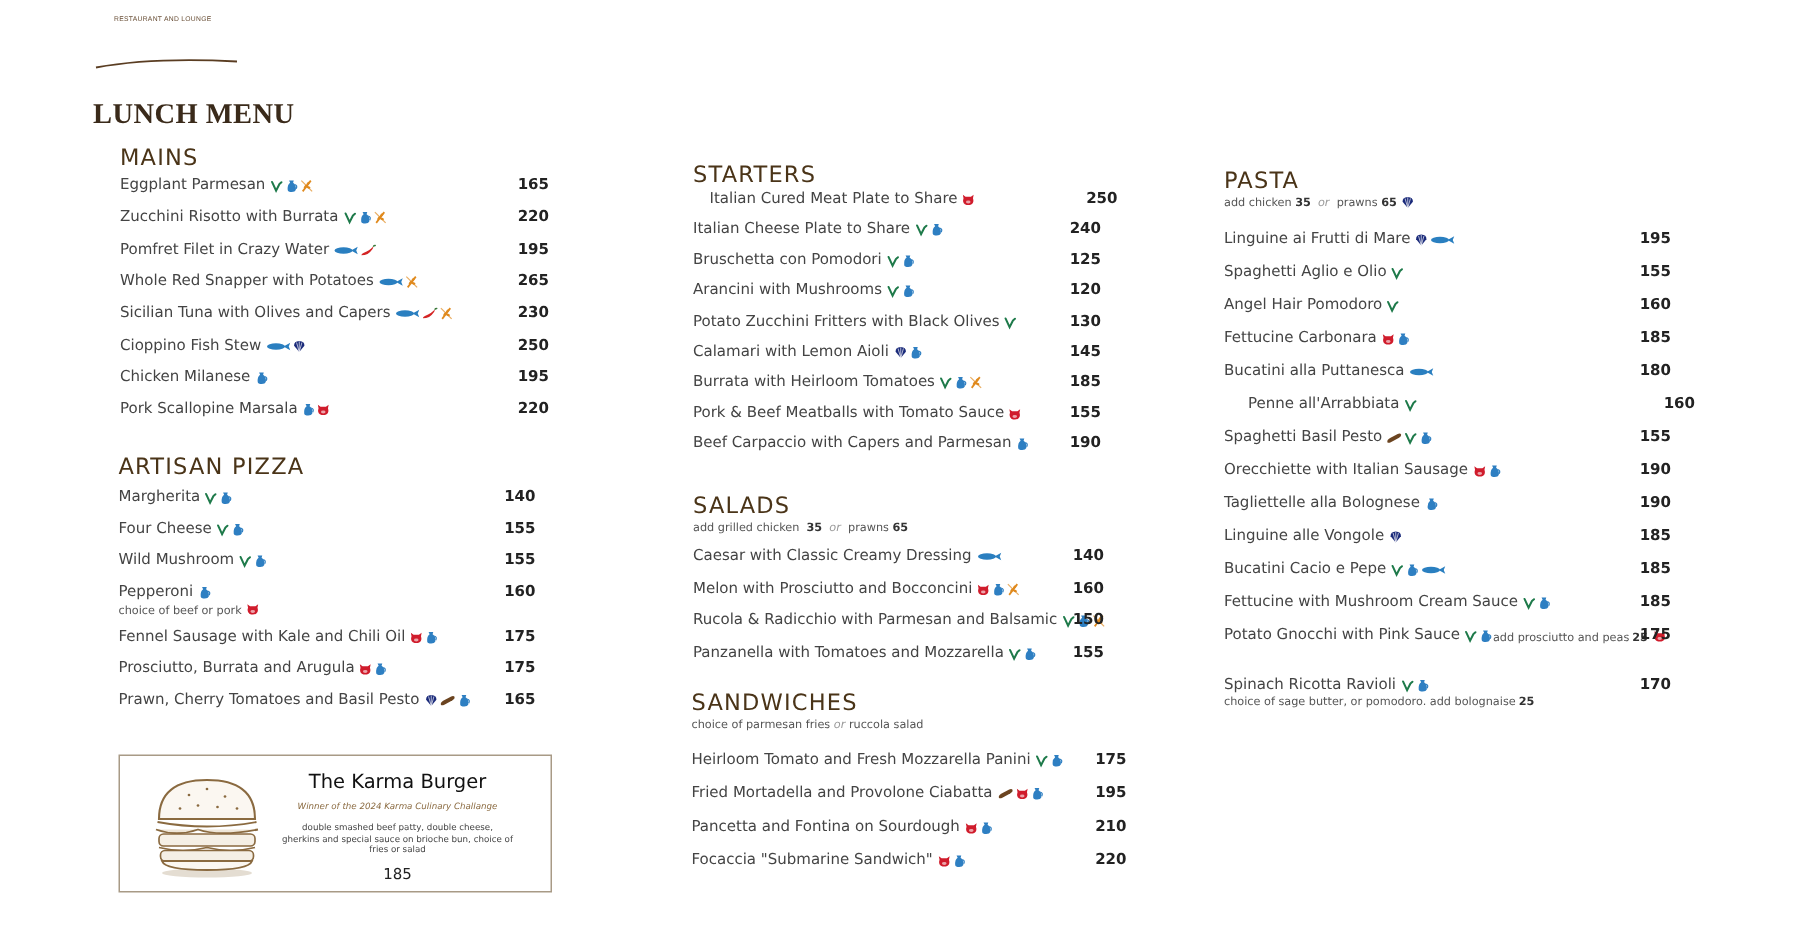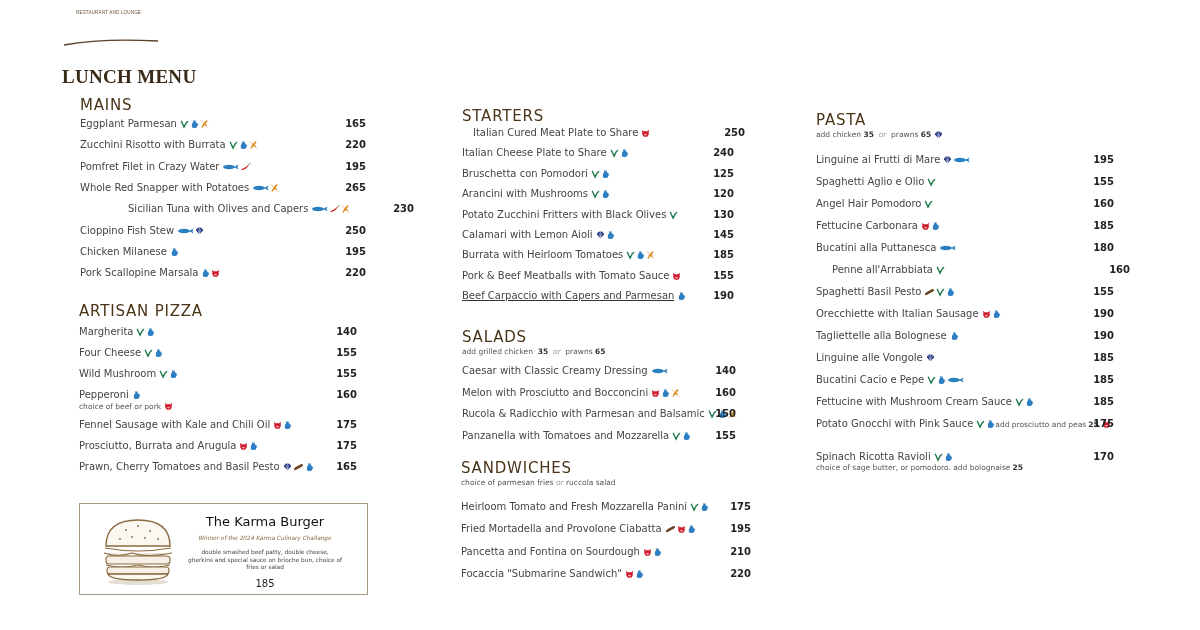--- a/index.html
+++ b/index.html
@@ -157,21 +157,21 @@
                     <ellipse cx="6.2" cy="6" rx="1.6" ry="0.9" transform="rotate(20 6.2 6)"></ellipse>
                   </g>
                   <path d="M1 1 L9 9" stroke="#e08a1e" stroke-width="0.9" opacity="0.7"></path>
                 </svg>
               </span>
             </span>
           </div>
         </div>
         <div class="item-price" style="left:264px;width:22px;">265</div>
       </div>
-      <div class="item" style="position: absolute; left: 0px; top: 107.2px; width: 100%; margin-left: 48px;">
+      <div class="item" style="position: absolute; left: 0px; top: 107.2px; width: 100%;">
         <div style="display:flex;flex-direction:column;">
       <div class="item-name">
             <span>Sicilian Tuna with Olives and Capers</span>
             <span class="icons">
               <span class="ic fish" style="">
                 <svg viewBox="0 0 17 10">
                   <ellipse cx="7" cy="5" rx="6" ry="2.2" fill="#2a7fc0"></ellipse>
                   <path d="M12 5 L16.5 2.5 L15.5 5 L16.5 7.5 Z" fill="#2a7fc0"></path>
                 </svg>
               </span>
@@ -626,21 +626,21 @@
                   <path d="M1 1.5 L3 3 L7 3 L9 1.5 L8.5 4 Q9.5 7 7.5 8.5 Q5 9.8 2.5 8.5 Q0.5 7 1.5 4 Z" fill="#d01c2c"></path>
                   <ellipse cx="5" cy="6.8" rx="1.7" ry="1.1" fill="#fff" opacity="0.6"></ellipse>
                 </svg>
               </span>
             </span>
           </div>
         </div>
         <div class="item-price" style="left:250px;width:22px;">155</div>
       </div>
       <div class="item" style="position: absolute; left: 0px; top: 183.2px; width: 100%;">
-        <div style="display:flex;flex-direction:column;text-decoration:underline;">
+        <div style="display:flex;flex-direction:column;">
       <div class="item-name">
             <span>Beef Carpaccio with Capers and Parmesan</span>
             <span class="icons">
               <span class="ic " style="">
                 <svg viewBox="0 0 10 10">
                   <path d="M3 1 H6.5 L6 2.5 Q8.5 4 8 8 Q7.5 9.5 5 9.5 Q2.2 9.5 2 8 Q1.6 4 3.8 2.5 Z" fill="#2e7fc2"></path>
                   <path d="M7.2 4 Q9.5 4.5 8.3 7" stroke="#2e7fc2" stroke-width="0.9" fill="none"></path>
                 </svg>
               </span>
             </span>

